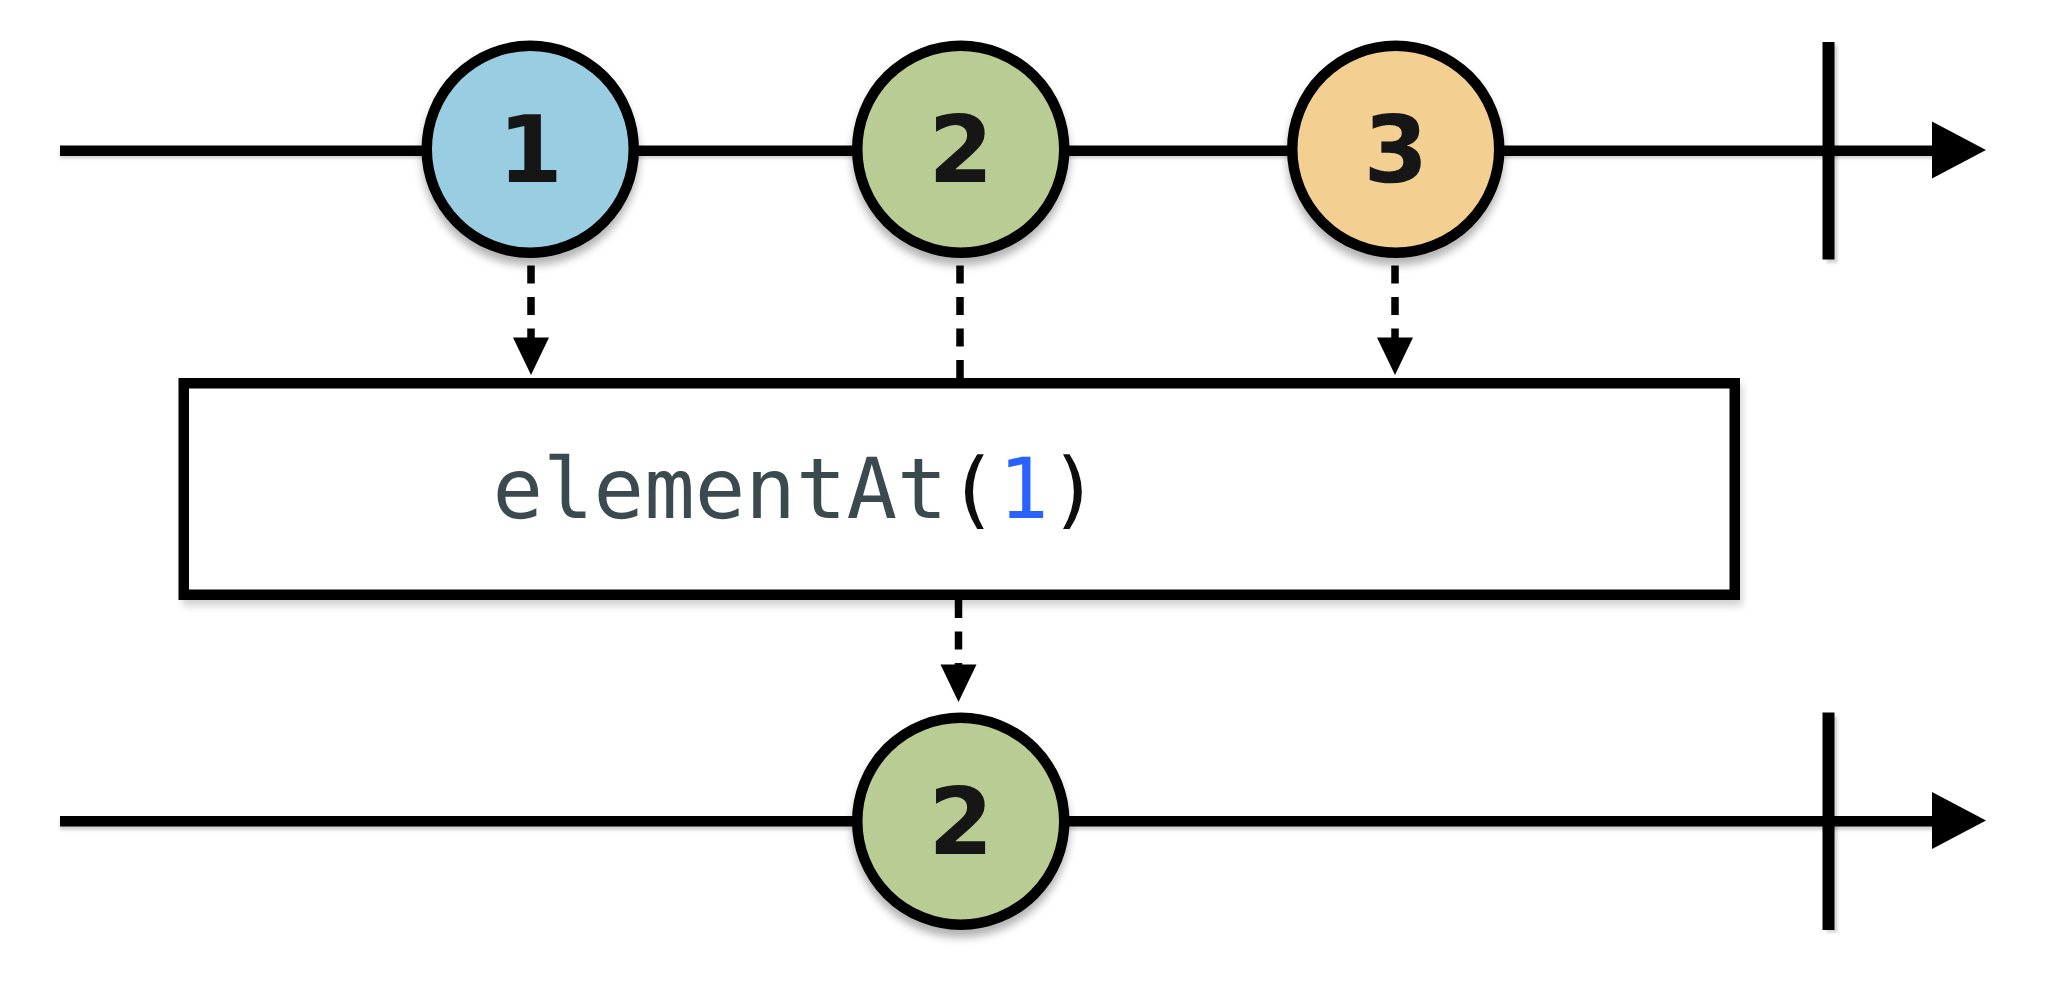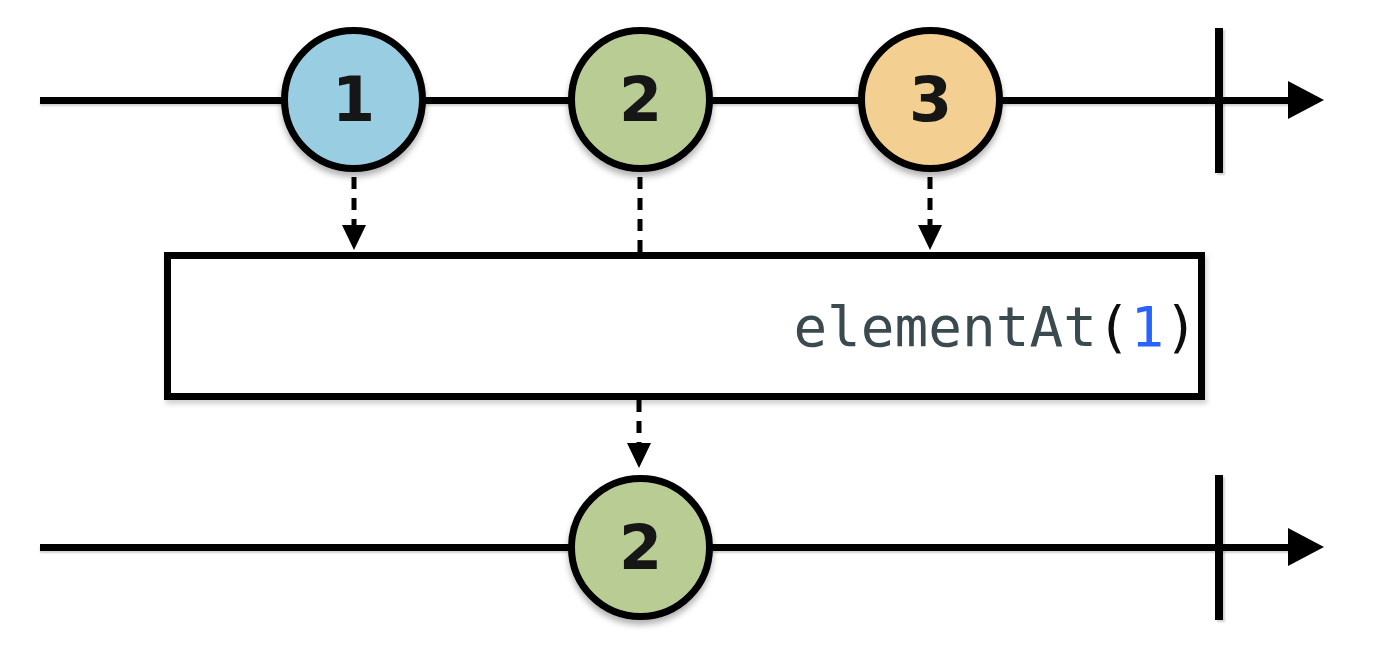--- a/index.html
+++ b/index.html
@@ -59,23 +59,22 @@
   .op-box {
     position: absolute;
     left: 119px;
     top: 252px;
     width: 1041px;
     height: 148px;
     border: 7px solid #000;
     background: #fff;
     display: flex;
     align-items: center;
-    justify-content: flex-end;
+    justify-content: flex-start;
     box-shadow: 2px 4px 5px rgba(0,0,0,0.18);
-    margin-left: 45px;
   }
   .op-text {
     font-family: "DejaVu Sans Mono", monospace;
     font-size: 56px;
     white-space: pre;
   }
   
   .connector { position: absolute; overflow: visible; }
 </style>
 </head>

